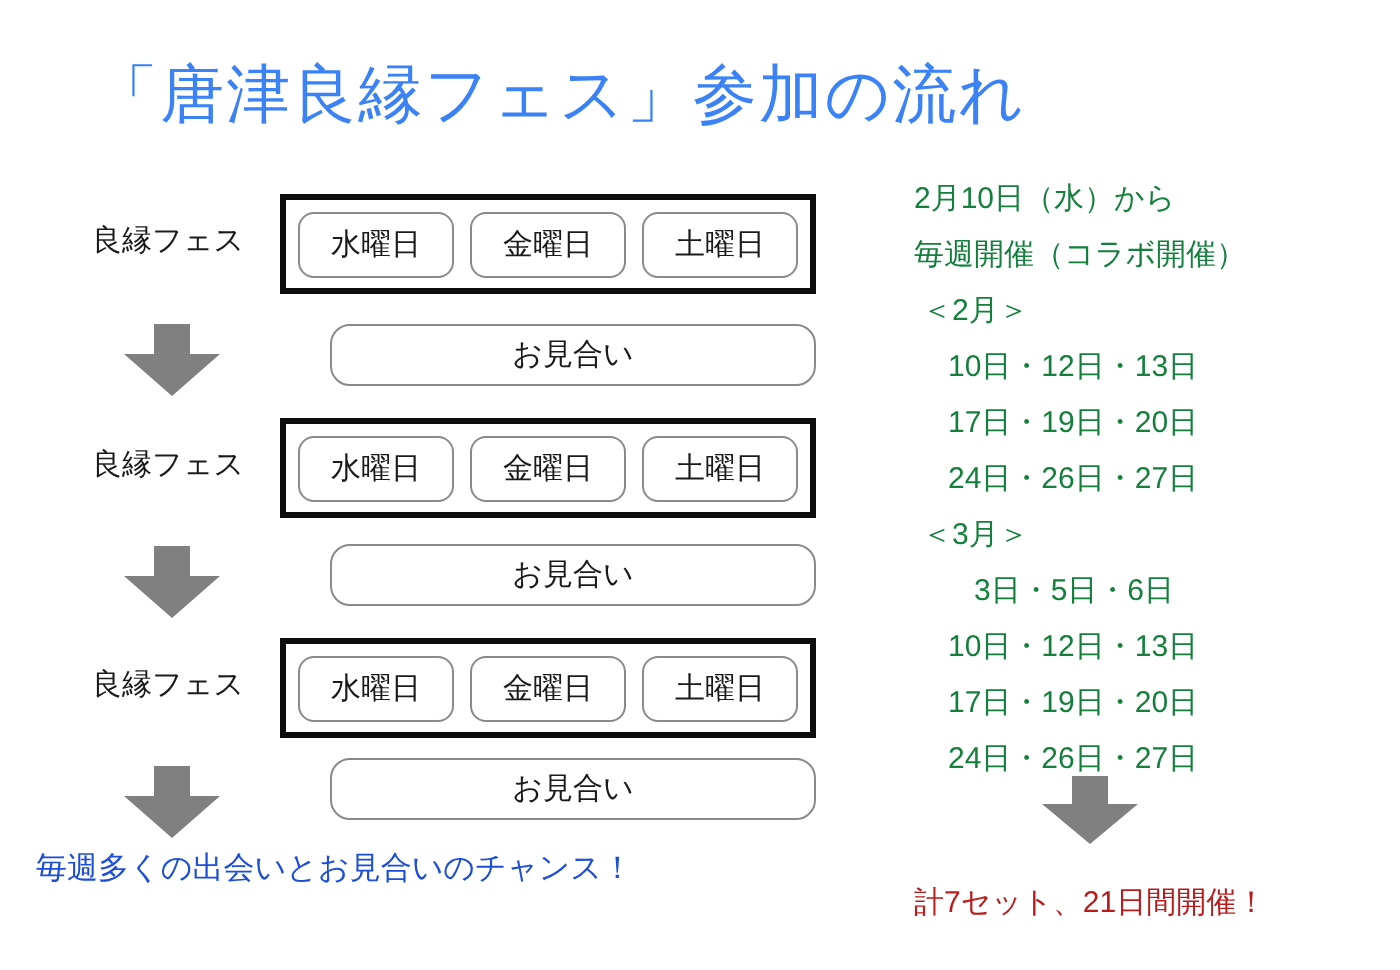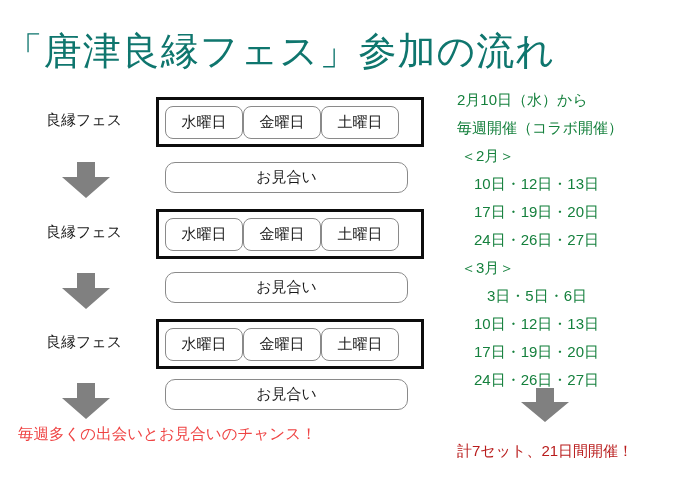--- a/index.html
+++ b/index.html
@@ -5,36 +5,36 @@
   html,body{margin:0;padding:0;}
   body{
     width:700px;height:485px;background:#ffffff;
     font-family:"Liberation Sans","DejaVu Sans",sans-serif;
     color:#1a1a1a;overflow:hidden;position:relative;
   }
   #page{position:relative;width:700px;height:485px;}
 
   .title{
     position:absolute;left:0;top:26px;width:560px;text-align:center;
-    font-size:38px;letter-spacing:1px;color:#0f766e;white-space:nowrap;
+    font-size:32px;letter-spacing:1px;color:#3b82f6;white-space:nowrap;
   }
 
   
   .flow{position:absolute;left:0;top:0;width:440px;height:485px;}
 
   .row-label{
     position:absolute;font-size:15px;color:#1a1a1a;white-space:nowrap;
     left:46px;
   }
 
   .fest-group{
-    position:absolute;left:156px;width:268px;height:50px;
+    position:absolute;left:140px;width:268px;height:50px;
     border:3px solid #0d0d0d;background:#fff;
     box-sizing:border-box;
-    display:flex;align-items:center;
+    display:flex;align-items:center;justify-content:space-between;
     padding:0 6px;
   }
   .day-box{
     width:78px;height:33px;border:1px solid #8a8a8a;border-radius:8px;
     background:#fff;box-sizing:border-box;
     display:flex;align-items:center;justify-content:center;
     font-size:15px;color:#1a1a1a;white-space:nowrap;
   }
 
   .meet-box{
@@ -62,21 +62,21 @@
   .right-arrow svg{display:block;width:100%;height:100%;}
 
   .total-note{
     position:absolute;left:457px;top:406px;font-size:15px;
     color:#b91c1c;white-space:nowrap;margin-top:36px;
   }
 
   
   .bottom1{
     position:absolute;left:18px;top:424px;font-size:15.5px;
-    color:#ef4444;white-space:nowrap;
+    color:#1d4ed8;white-space:nowrap;
   }
   .bottom2{
     position:absolute;left:18px;top:452px;font-size:15.5px;
     color:#1a1a1a;white-space:nowrap;
   }
 </style>
 </head>
 <body>
 
 <div id="page">

